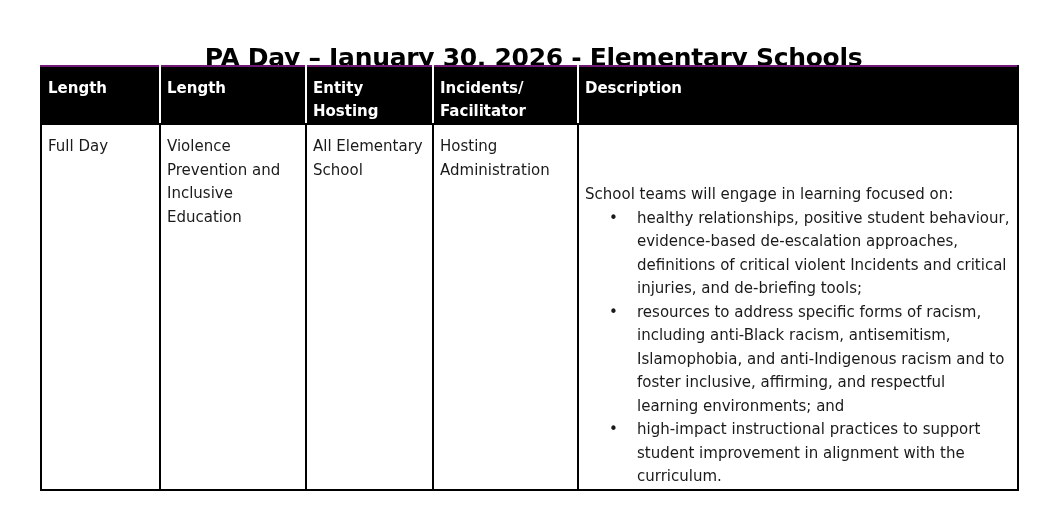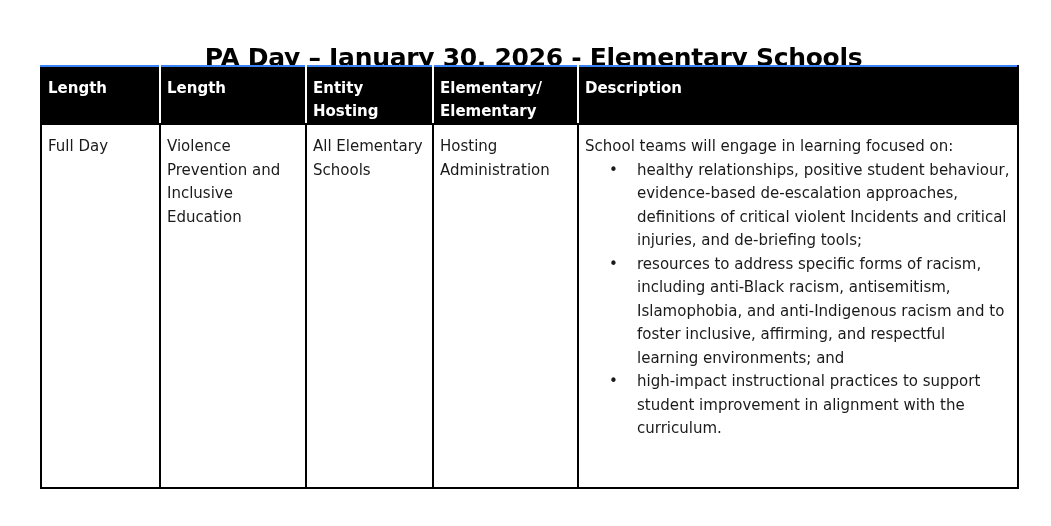--- a/index.html
+++ b/index.html
@@ -47,39 +47,40 @@
       background: #000000;
       color: #ffffff;
       font-family: "DejaVu Sans", sans-serif;
       font-weight: bold;
       font-size: 15px;
       line-height: 23px;
       height: 44px;
       padding-top: 10px;
       padding-bottom: 0;
       box-sizing: border-box;
-      border-top: 2px solid #3b82f6;
+      border-top: 2px solid #701a75;
       border-left: 2px solid #ffffff;
       border-right: 2px solid #ffffff;
     }
     table.schedule thead th:first-child { border-left: 2px solid #000000; }
     table.schedule thead th:last-child { border-right: 2px solid #000000; }
     table.schedule tbody td {
       font-family: "DejaVu Sans", sans-serif;
       font-size: 15px;
       line-height: 23.5px;
       height: 364px;
       padding-top: 10px;
       box-sizing: border-box;
       color: #1a1a1a;
     }
     td.grey { color: #444444; margin-left: 32px; }
     .desc-intro {
       display: block;
       white-space: nowrap;
+      margin-top: 48px;
     }
     ul.desc-list {
       margin: 0;
       padding: 0;
       list-style: none;
     }
     ul.desc-list li {
       position: relative;
       padding-left: 52px;
     }
@@ -114,33 +115,33 @@
         <span>Length</span>
       </th>
       <th>
         <span>Length</span>
       </th>
       <th>
         <span>Entity</span><br>
         <span>Hosting</span>
       </th>
       <th>
-        <span>Elementary/</span><br>
-        <span>Elementary</span>
+        <span>Incidents/</span><br>
+        <span>Facilitator</span>
       </th>
       <th>
         <span>Description</span>
       </th>
     </tr>
   </thead>
   <tbody>
     <tr>
       <td class="grey">Full Day</td>
       <td>Violence Prevention and Inclusive Education</td>
-      <td class="grey">All Elementary Schools</td>
+      <td class="grey">All Elementary School</td>
       <td>Hosting Administration</td>
       <td>
         <span class="desc-intro">School teams will engage in learning focused on:</span>
         <ul class="desc-list">
           <li>
             <span class="bullet">•</span>
             <span>healthy relationships, positive student behaviour, evidence-based de-escalation approaches, definitions of critical violent Incidents and critical injuries, and de-briefing tools;</span>
           </li>
           <li>
             <span class="bullet">•</span>

